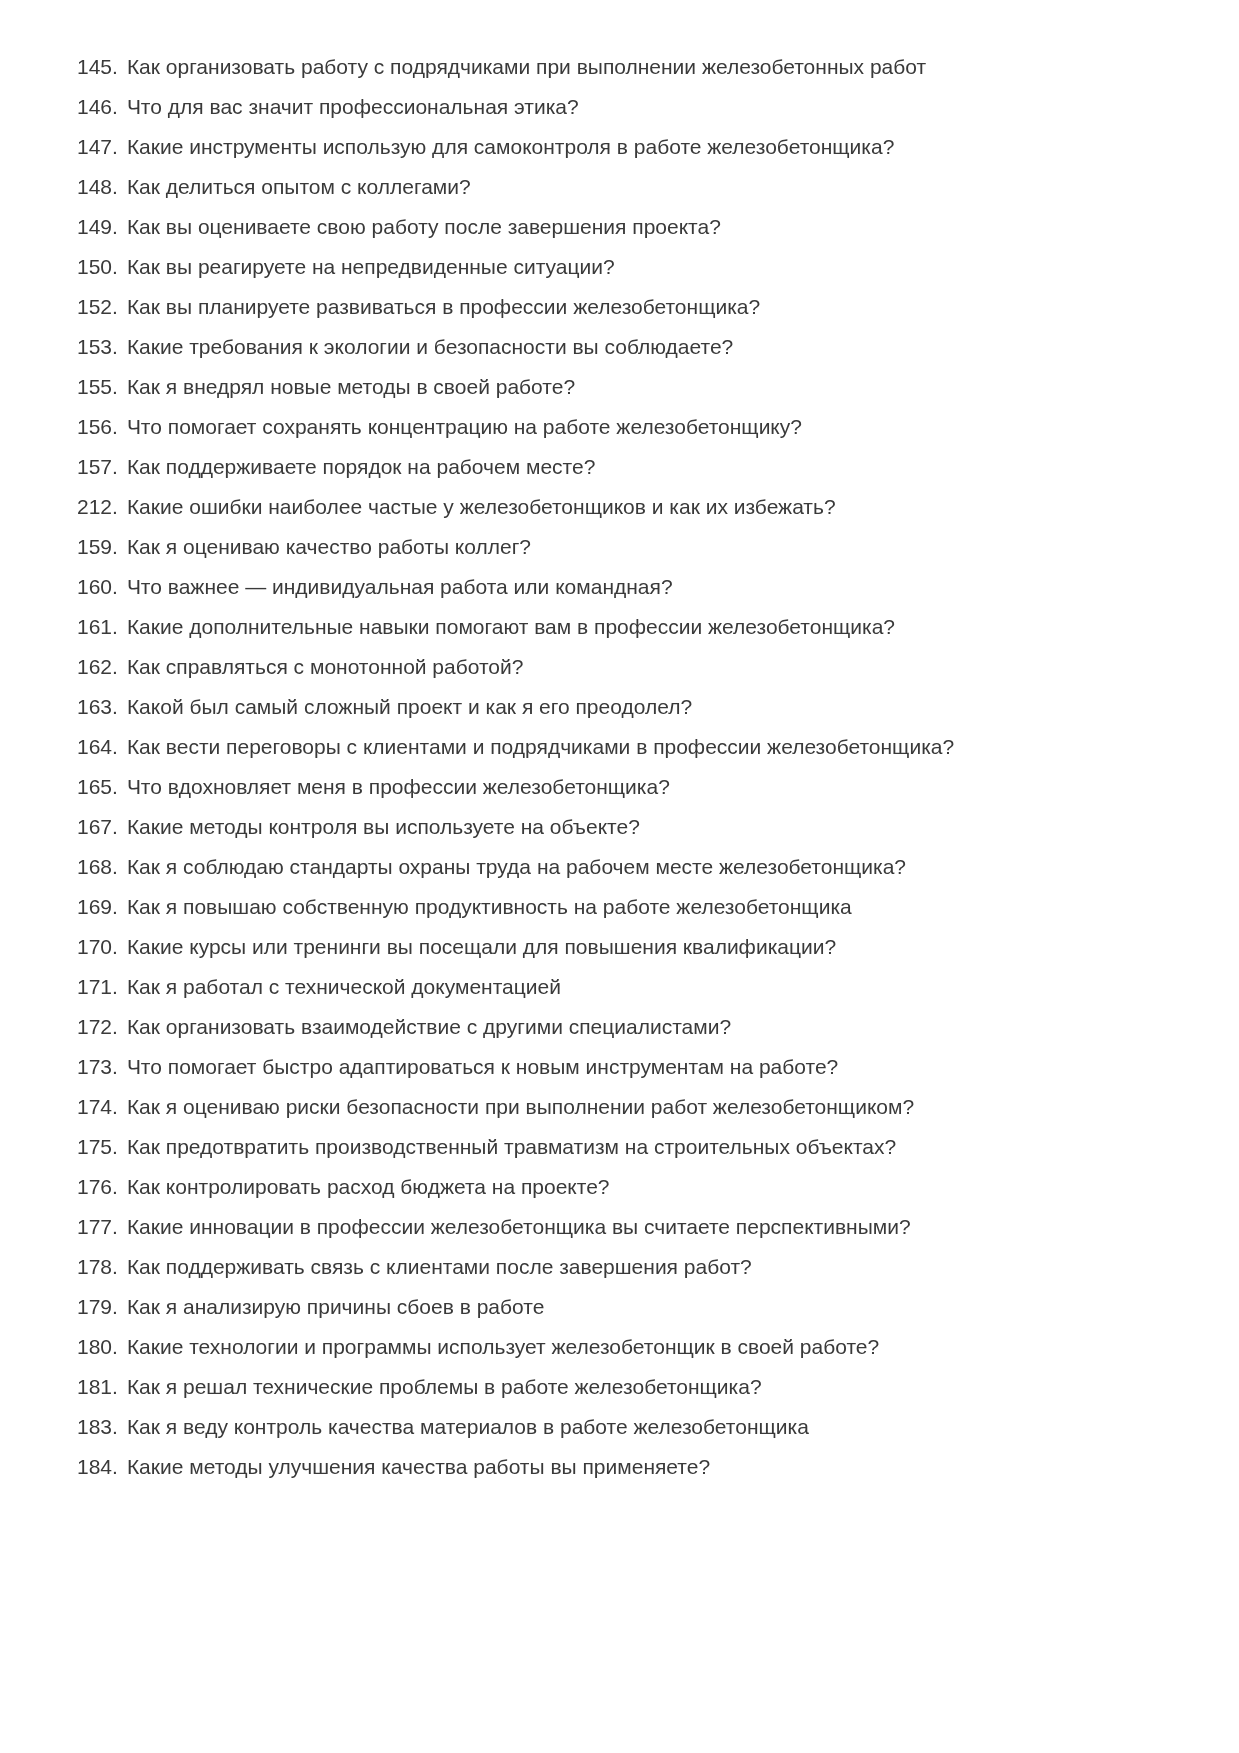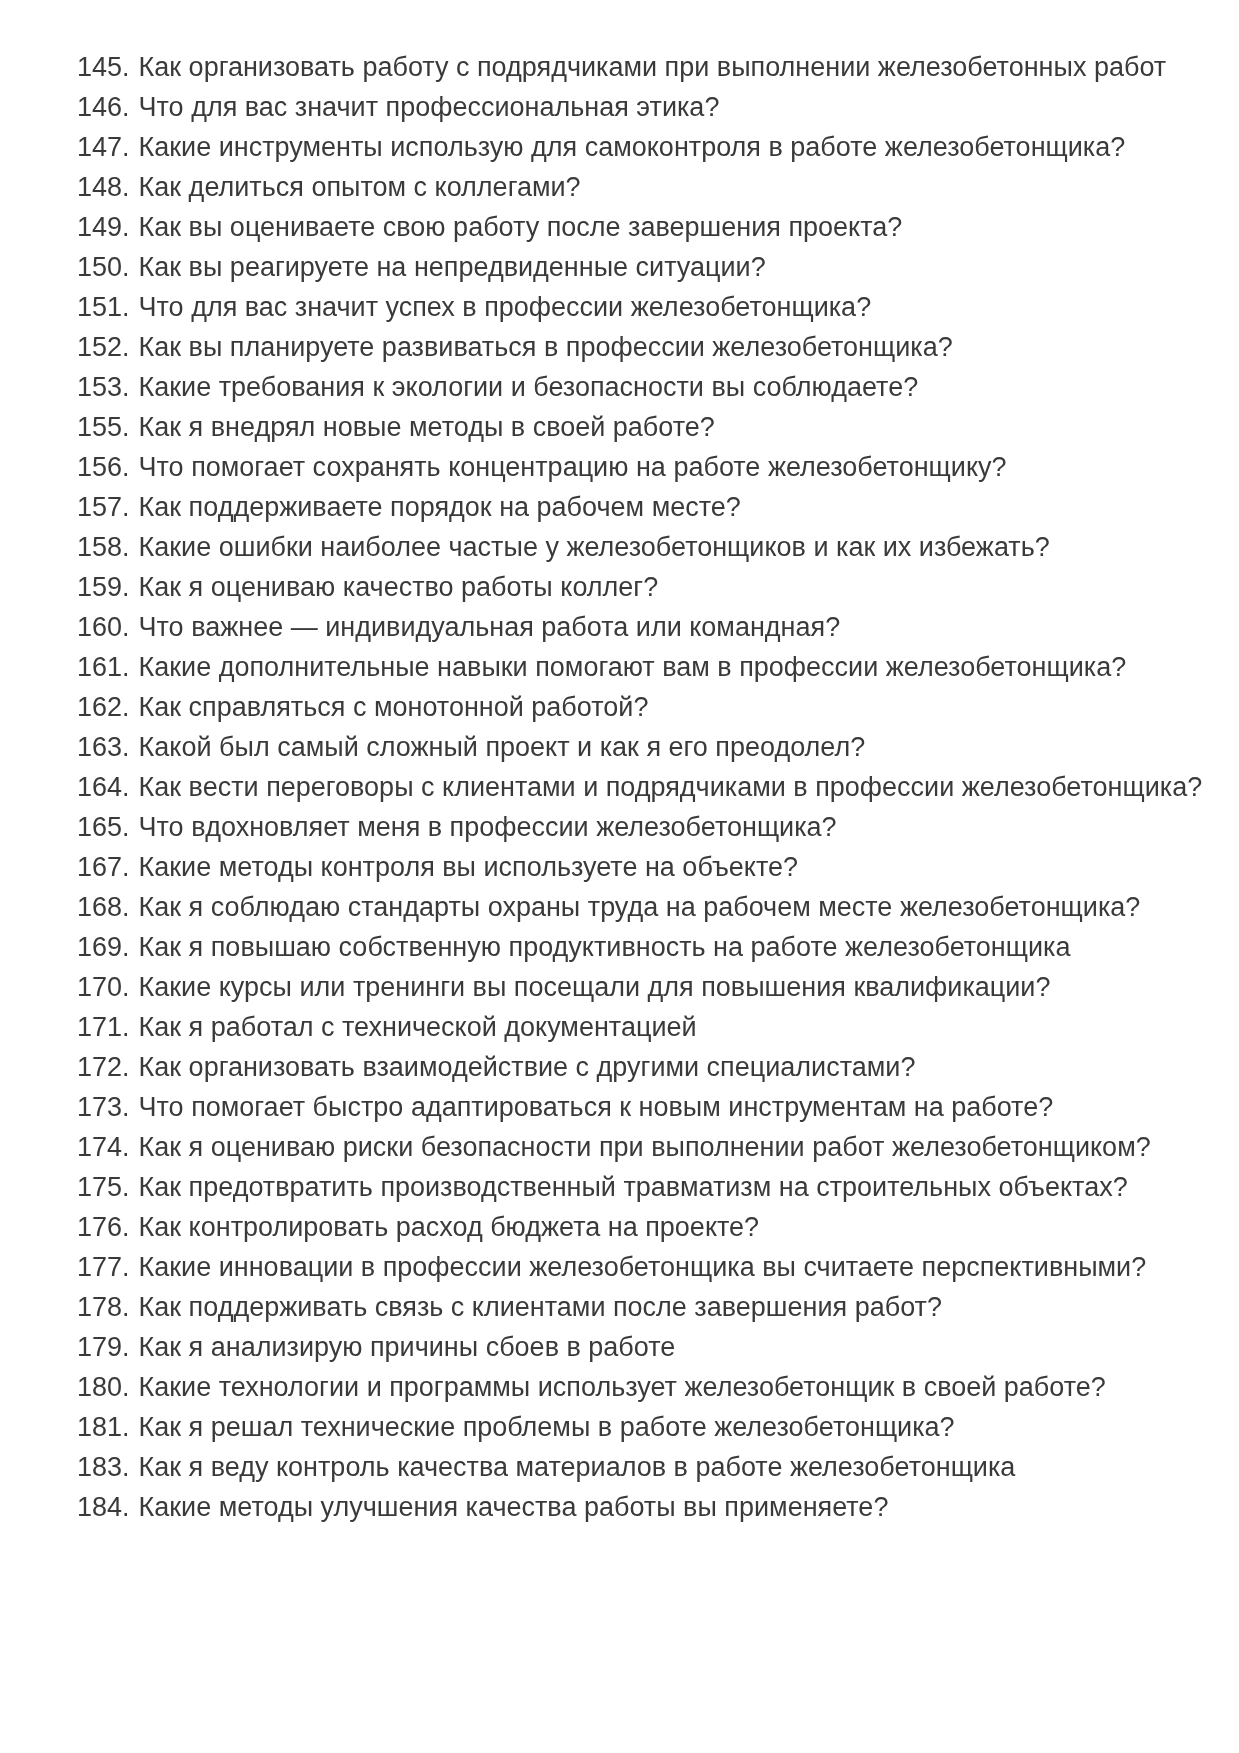--- a/index.html
+++ b/index.html
@@ -19,21 +19,21 @@
     height: 1753px;
     padding: 47px 60px 0 77px;
     background: #ffffff;
   }
   .question-list {
     margin: 0;
     padding: 0;
     list-style: none;
   }
   .list-item {
-    font-size: 27px;
+    font-size: 21px;
     line-height: 40px;
     color: #3a3a3a;
     white-space: nowrap;
     font-weight: 400;
   }
   .item-number {
     display: inline-block;
     margin-right: 9px;
   }
   .item-text {
@@ -44,27 +44,26 @@
 <body>
 
 <div class="page">
   <div class="question-list">
       <div class="list-item"><span class="item-number">145.</span><span class="item-text">Как организовать работу с подрядчиками при выполнении железобетонных работ</span></div>
       <div class="list-item"><span class="item-number">146.</span><span class="item-text">Что для вас значит профессиональная этика?</span></div>
       <div class="list-item"><span class="item-number">147.</span><span class="item-text">Какие инструменты использую для самоконтроля в работе железобетонщика?</span></div>
       <div class="list-item"><span class="item-number">148.</span><span class="item-text">Как делиться опытом с коллегами?</span></div>
       <div class="list-item"><span class="item-number">149.</span><span class="item-text">Как вы оцениваете свою работу после завершения проекта?</span></div>
       <div class="list-item"><span class="item-number">150.</span><span class="item-text">Как вы реагируете на непредвиденные ситуации?</span></div>
-      <div class="list-item"><span class="item-number">151.</span><span class="item-text">Что для вас значит успех в профессии железобетонщика?</span></div>
       <div class="list-item"><span class="item-number">152.</span><span class="item-text">Как вы планируете развиваться в профессии железобетонщика?</span></div>
       <div class="list-item"><span class="item-number">153.</span><span class="item-text">Какие требования к экологии и безопасности вы соблюдаете?</span></div>
       <div class="list-item"><span class="item-number">155.</span><span class="item-text">Как я внедрял новые методы в своей работе?</span></div>
       <div class="list-item"><span class="item-number">156.</span><span class="item-text">Что помогает сохранять концентрацию на работе железобетонщику?</span></div>
       <div class="list-item"><span class="item-number">157.</span><span class="item-text">Как поддерживаете порядок на рабочем месте?</span></div>
-      <div class="list-item"><span class="item-number">158.</span><span class="item-text">Какие ошибки наиболее частые у железобетонщиков и как их избежать?</span></div>
+      <div class="list-item"><span class="item-number">212.</span><span class="item-text">Какие ошибки наиболее частые у железобетонщиков и как их избежать?</span></div>
       <div class="list-item"><span class="item-number">159.</span><span class="item-text">Как я оцениваю качество работы коллег?</span></div>
       <div class="list-item"><span class="item-number">160.</span><span class="item-text">Что важнее — индивидуальная работа или командная?</span></div>
       <div class="list-item"><span class="item-number">161.</span><span class="item-text">Какие дополнительные навыки помогают вам в профессии железобетонщика?</span></div>
       <div class="list-item"><span class="item-number">162.</span><span class="item-text">Как справляться с монотонной работой?</span></div>
       <div class="list-item"><span class="item-number">163.</span><span class="item-text">Какой был самый сложный проект и как я его преодолел?</span></div>
       <div class="list-item"><span class="item-number">164.</span><span class="item-text">Как вести переговоры с клиентами и подрядчиками в профессии железобетонщика?</span></div>
       <div class="list-item"><span class="item-number">165.</span><span class="item-text">Что вдохновляет меня в профессии железобетонщика?</span></div>
       <div class="list-item"><span class="item-number">167.</span><span class="item-text">Какие методы контроля вы используете на объекте?</span></div>
       <div class="list-item"><span class="item-number">168.</span><span class="item-text">Как я соблюдаю стандарты охраны труда на рабочем месте железобетонщика?</span></div>
       <div class="list-item"><span class="item-number">169.</span><span class="item-text">Как я повышаю собственную продуктивность на работе железобетонщика</span></div>

